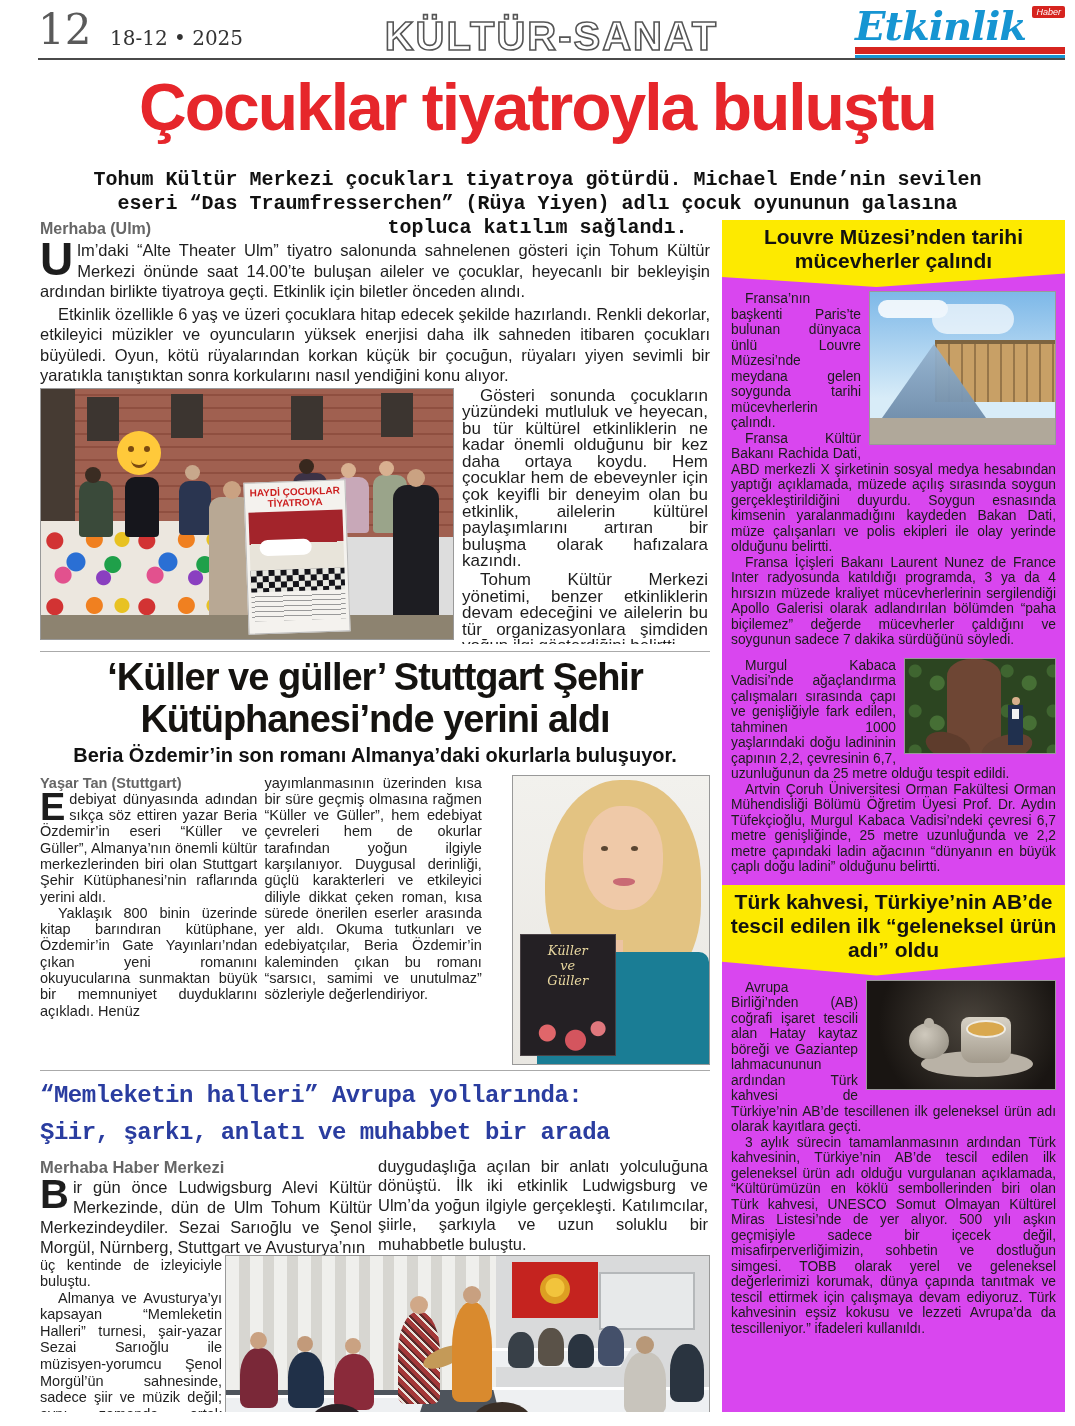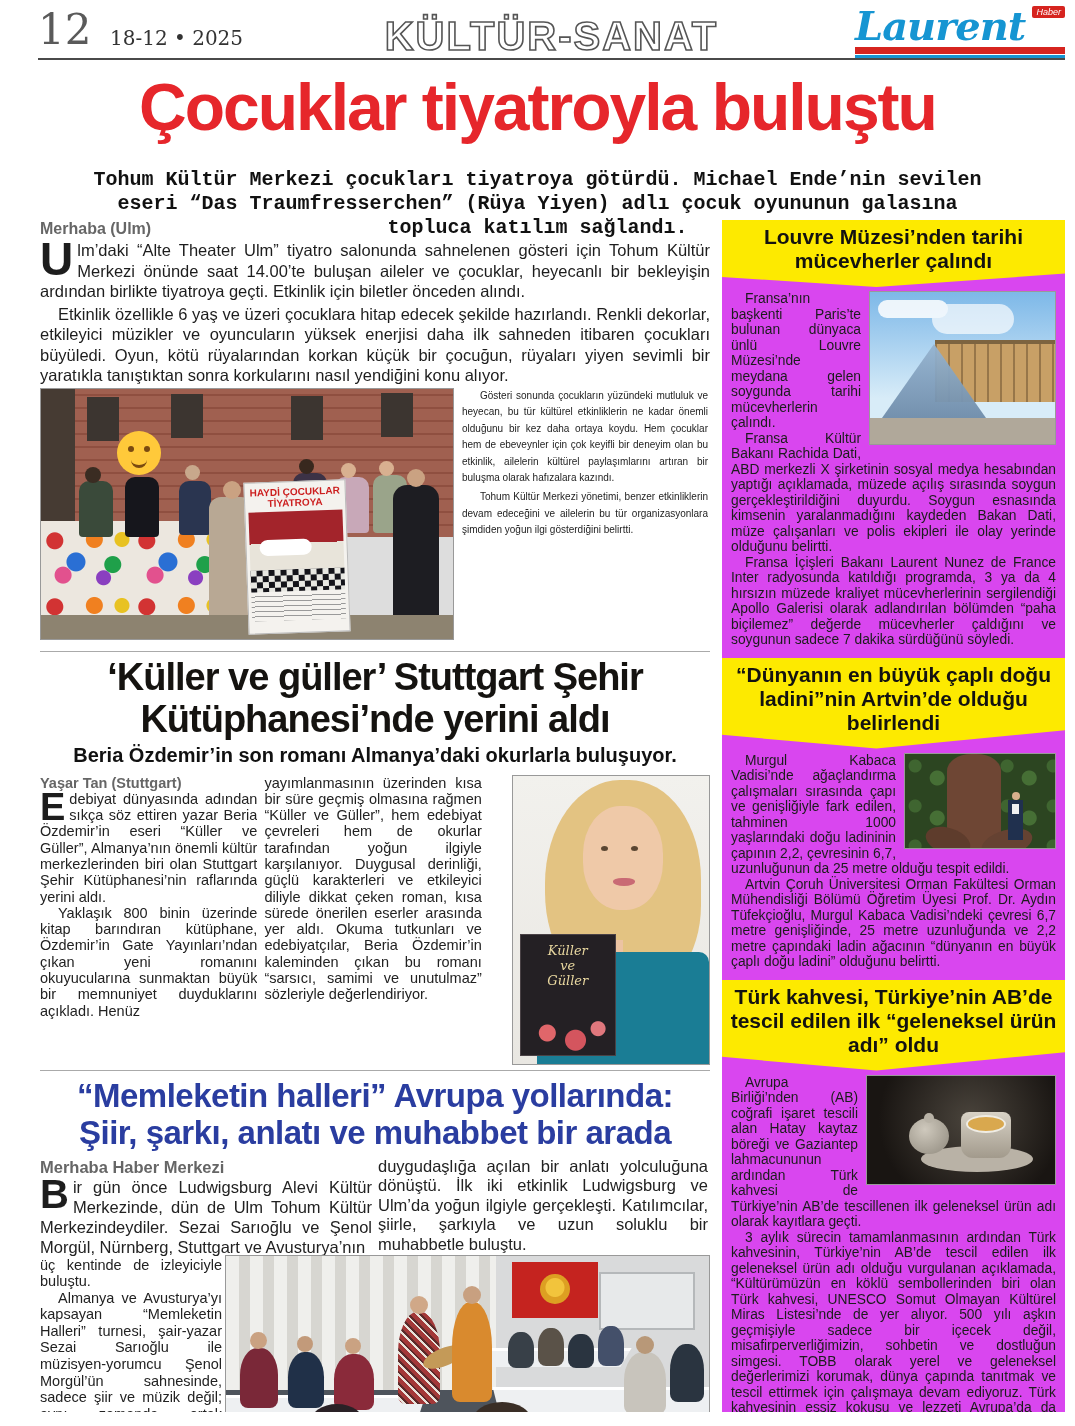--- a/index.html
+++ b/index.html
@@ -25,28 +25,28 @@
   .lead-subhead{position:absolute;left:88px;right:88px;top:168px;text-align:center;
      font-size:20px;font-weight:700;color:#111;line-height:24px;font-family:Liberation Mono, monospace;}
   
   .left-region{position:absolute;left:40px;top:220px;width:670px;height:1192px;overflow:hidden;}
   .byline{font-size:16px;font-weight:700;color:#666;margin:0 0 2px 0;}
   .bodytext{font-size:16.5px;line-height:20.5px;text-align:justify;margin:0 0 2px 0;color:#1d1d1d;}
   .indent{text-indent:18px;}
   .dropcap{float:left;font-size:46px;line-height:37px;font-weight:700;padding:1px 4px 0 0;color:#1d1d1d;}
   .lead-bottom{position:relative;height:258px;margin-top:2px;}
   .lead-side{position:absolute;left:422px;top:0;width:246px;height:256px;overflow:hidden;}
-  .lead-side p{font-size:10px;line-height:16.6px;}
+  .lead-side p{font-size:17px;line-height:16.6px;}
   .story-divider{border:none;border-top:1px solid #aaa;margin:5px 0 4px 0;}
   .h2-black{font-size:38px;font-weight:800;letter-spacing:-1px;line-height:42px;text-align:center;color:#151310;margin:2px 0 4px 0;}
   .h2-sub{font-size:20px;font-weight:700;text-align:center;margin:0 0 8px 0;color:#111;}
   .a2-row{display:flex;gap:7px;height:290px;overflow:hidden;justify-content:flex-end;}
   .a2-col{width:226px;overflow:hidden;}
   .a2-col p{font-size:14.5px;line-height:16.3px;text-align:justify;margin:0;}
-  .h3-blue{font-size:33px;font-weight:800;letter-spacing:-0.5px;line-height:37px;text-align:center;color:#2a3da0;margin:6px 0 6px 0;}
+  .h3-blue{font-size:24px;font-weight:800;letter-spacing:-0.5px;line-height:37px;text-align:left;color:#2a3da0;margin:6px 0 6px 0;font-family:Liberation Mono, monospace;}
   .article3{position:relative;height:288px;overflow:hidden;}
   .a3-col1{position:absolute;left:0;top:0;width:332px;}
   .a3-col1 p{font-size:16.5px;line-height:20px;text-align:justify;margin:0;}
   .a3-narrow{width:182px;}
   .a3-narrow p{font-size:14.5px;line-height:16.6px;text-align:justify;margin:0;}
   .a3-col2{position:absolute;left:338px;top:0;width:330px;height:98px;overflow:hidden;}
   .a3-col2 p{font-size:16.5px;line-height:19.5px;text-align:justify;margin:0;}
   
   .rail{position:absolute;left:722px;top:220px;width:343px;height:1192px;background:#d946ef;overflow:hidden;}
   .rail-inner{padding:0 9px;}
@@ -149,21 +149,21 @@
 </head>
 <body>
 
 <div class="page">
 
   <div class="header">
     <div class="pagenum">12</div>
     <div class="pagedate">18-12 • 2025</div>
     <div class="section-title">KÜLTÜR-SANAT</div>
     <div class="brand">
-      <div class="brand-word">Laurent</div>
+      <div class="brand-word">Etkinlik</div>
       <div class="brand-tag">Haber</div>
       <div class="brand-bar"></div>
       <div class="brand-bar2"></div>
     </div>
   </div>
 
   <div class="lead-headline">Çocuklar tiyatroyla buluştu</div>
   <div class="lead-subhead">Tohum Kültür Merkezi çocukları tiyatroya götürdü. Michael Ende’nin sevilen eseri “Das Traumfresserchen” (Rüya Yiyen) adlı çocuk oyununun galasına topluca katılım sağlandı.</div>
 
   <div class="left-region">
@@ -316,21 +316,20 @@
             <div class="ph3-pyr"></div>
             <div class="ph3-grnd"></div>
           </div>
           <p>Fransa’nın başkenti Paris’te bulunan dünyaca ünlü Louvre Müzesi’nde meydana gelen soygunda tarihi mücevherlerin çalındı.</p>
           <p>Fransa Kültür Bakanı Rachida Dati, ABD merkezli X şirketinin sosyal medya hesabından yaptığı açıklamada, müzede açılış sırasında soygun gerçekleştirildiğini duyurdu. Soygun esnasında kimsenin yaralanmadığını kaydeden Bakan Dati, müze çalışanları ve polis ekipleri ile olay yerinde olduğunu belirtti.</p>
           <p>Fransa İçişleri Bakanı Laurent Nunez de France Inter radyosunda katıldığı programda, 3 ya da 4 hırsızın müzede kraliyet mücevherlerinin sergilendiği Apollo Galerisi olarak adlandırılan bölümden “paha biçilemez” değerde mücevherler çaldığını ve soygunun sadece 7 dakika sürdüğünü söyledi.</p>
         </div>
       </div>
 
       <div class="rail-story">
-        <div class="banner">“Dünyanın en büyük çaplı doğu ladini”nin Artvin’de olduğu belirlendi</div>
         <div class="clearfix">
           <div class="photo ph4">
             <div class="ph4-trunk"></div>
             <div class="ph4-root"></div>
             <div class="ph4-root2"></div>
             <div class="ph4-person"></div>
           </div>
           <p>Murgul Kabaca Vadisi’nde ağaçlandırma çalışmaları sırasında çapı ve genişliğiyle fark edilen, tahminen 1000 yaşlarındaki doğu ladininin çapının 2,2, çevresinin 6,7, uzunluğunun da 25 metre olduğu tespit edildi.</p>
           <p>Artvin Çoruh Üniversitesi Orman Fakültesi Orman Mühendisliği Bölümü Öğretim Üyesi Prof. Dr. Aydın Tüfekçioğlu, Murgul Kabaca Vadisi’ndeki çevresi 6,7 metre genişliğinde, 25 metre uzunluğunda ve 2,2 metre çapındaki ladin ağacının “dünyanın en büyük çaplı doğu ladini” olduğunu belirtti.</p>
         </div>

